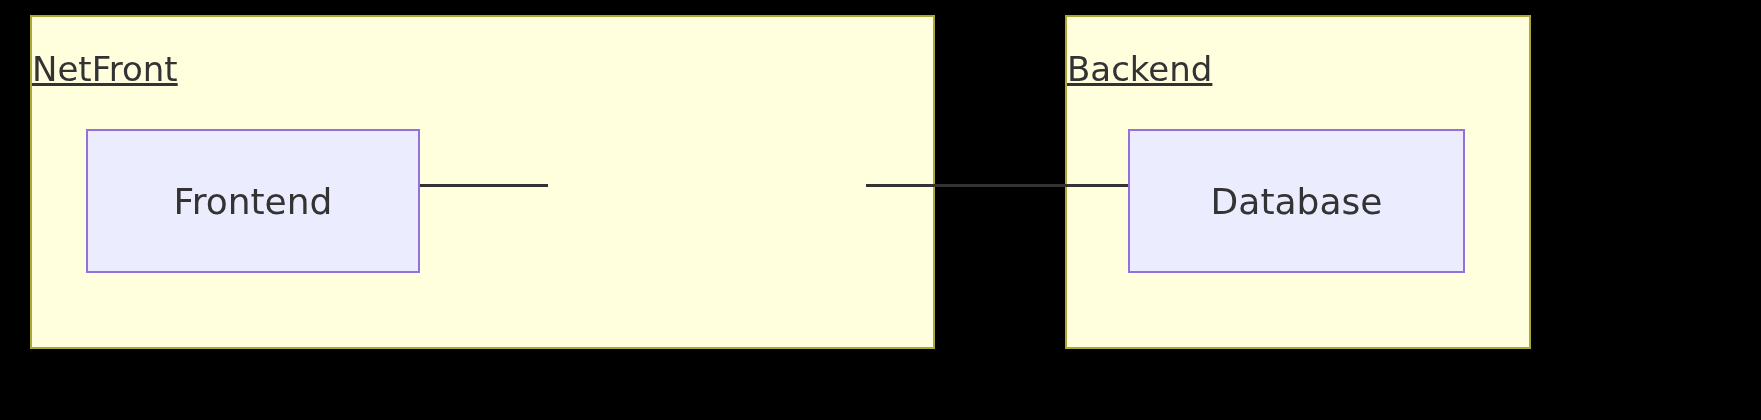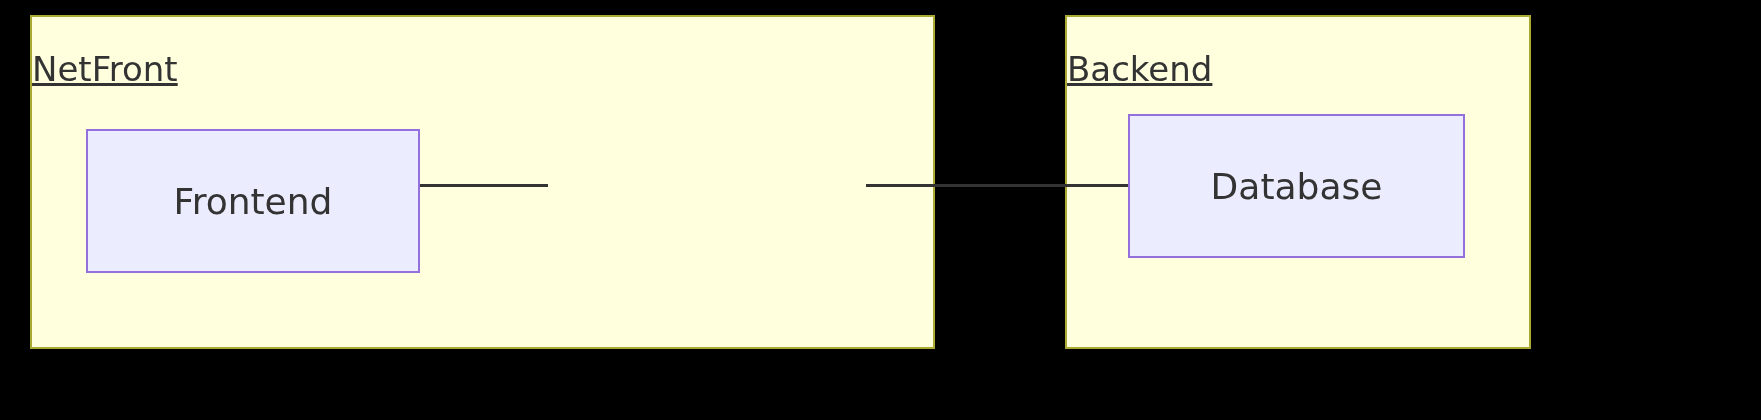--- a/index.html
+++ b/index.html
@@ -72,17 +72,17 @@
 
   <div class="edge" style="left:420px; top:184px; width:128px;"></div>
 
   <div class="edge" style="left:866px; top:184px; width:262px;"></div>
 
   <div class="node" style="left:86px; top:113px; width:334px; height:144px;">
     <span>Frontend</span>
   </div>
 
 
-  <div class="node" style="left:1128px; top:98px; width:337px; height:144px;">
+  <div class="node" style="left:1128px; top:113px; width:337px; height:144px;">
     <span>Database</span>
   </div>
 
 </div>
 
 </body></html>

